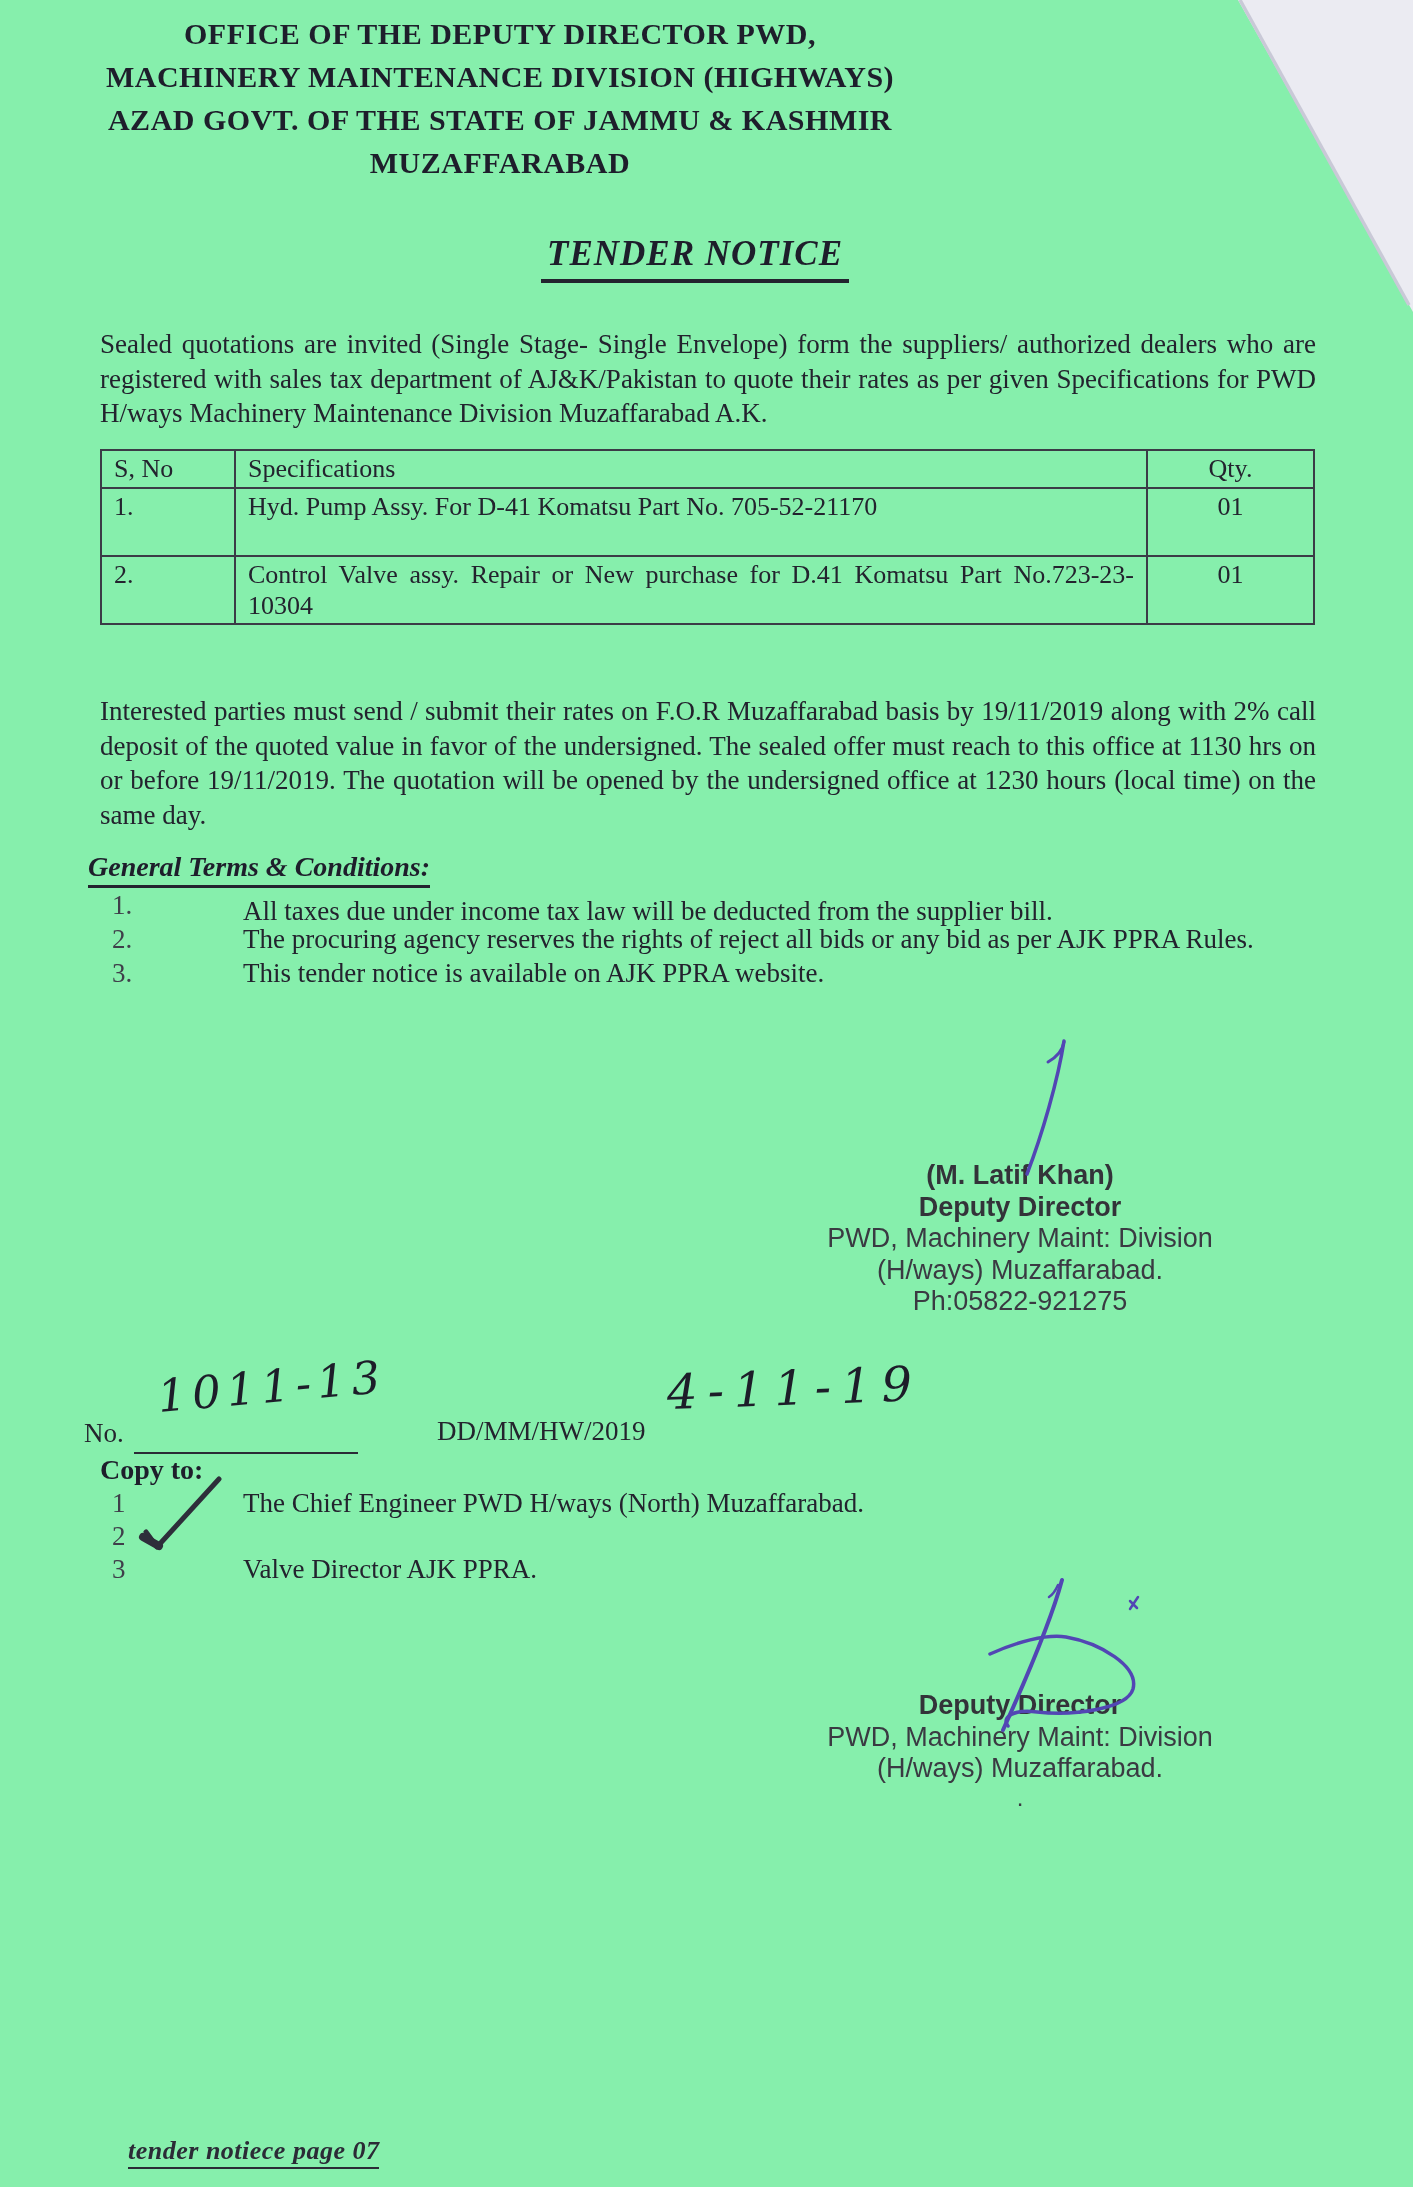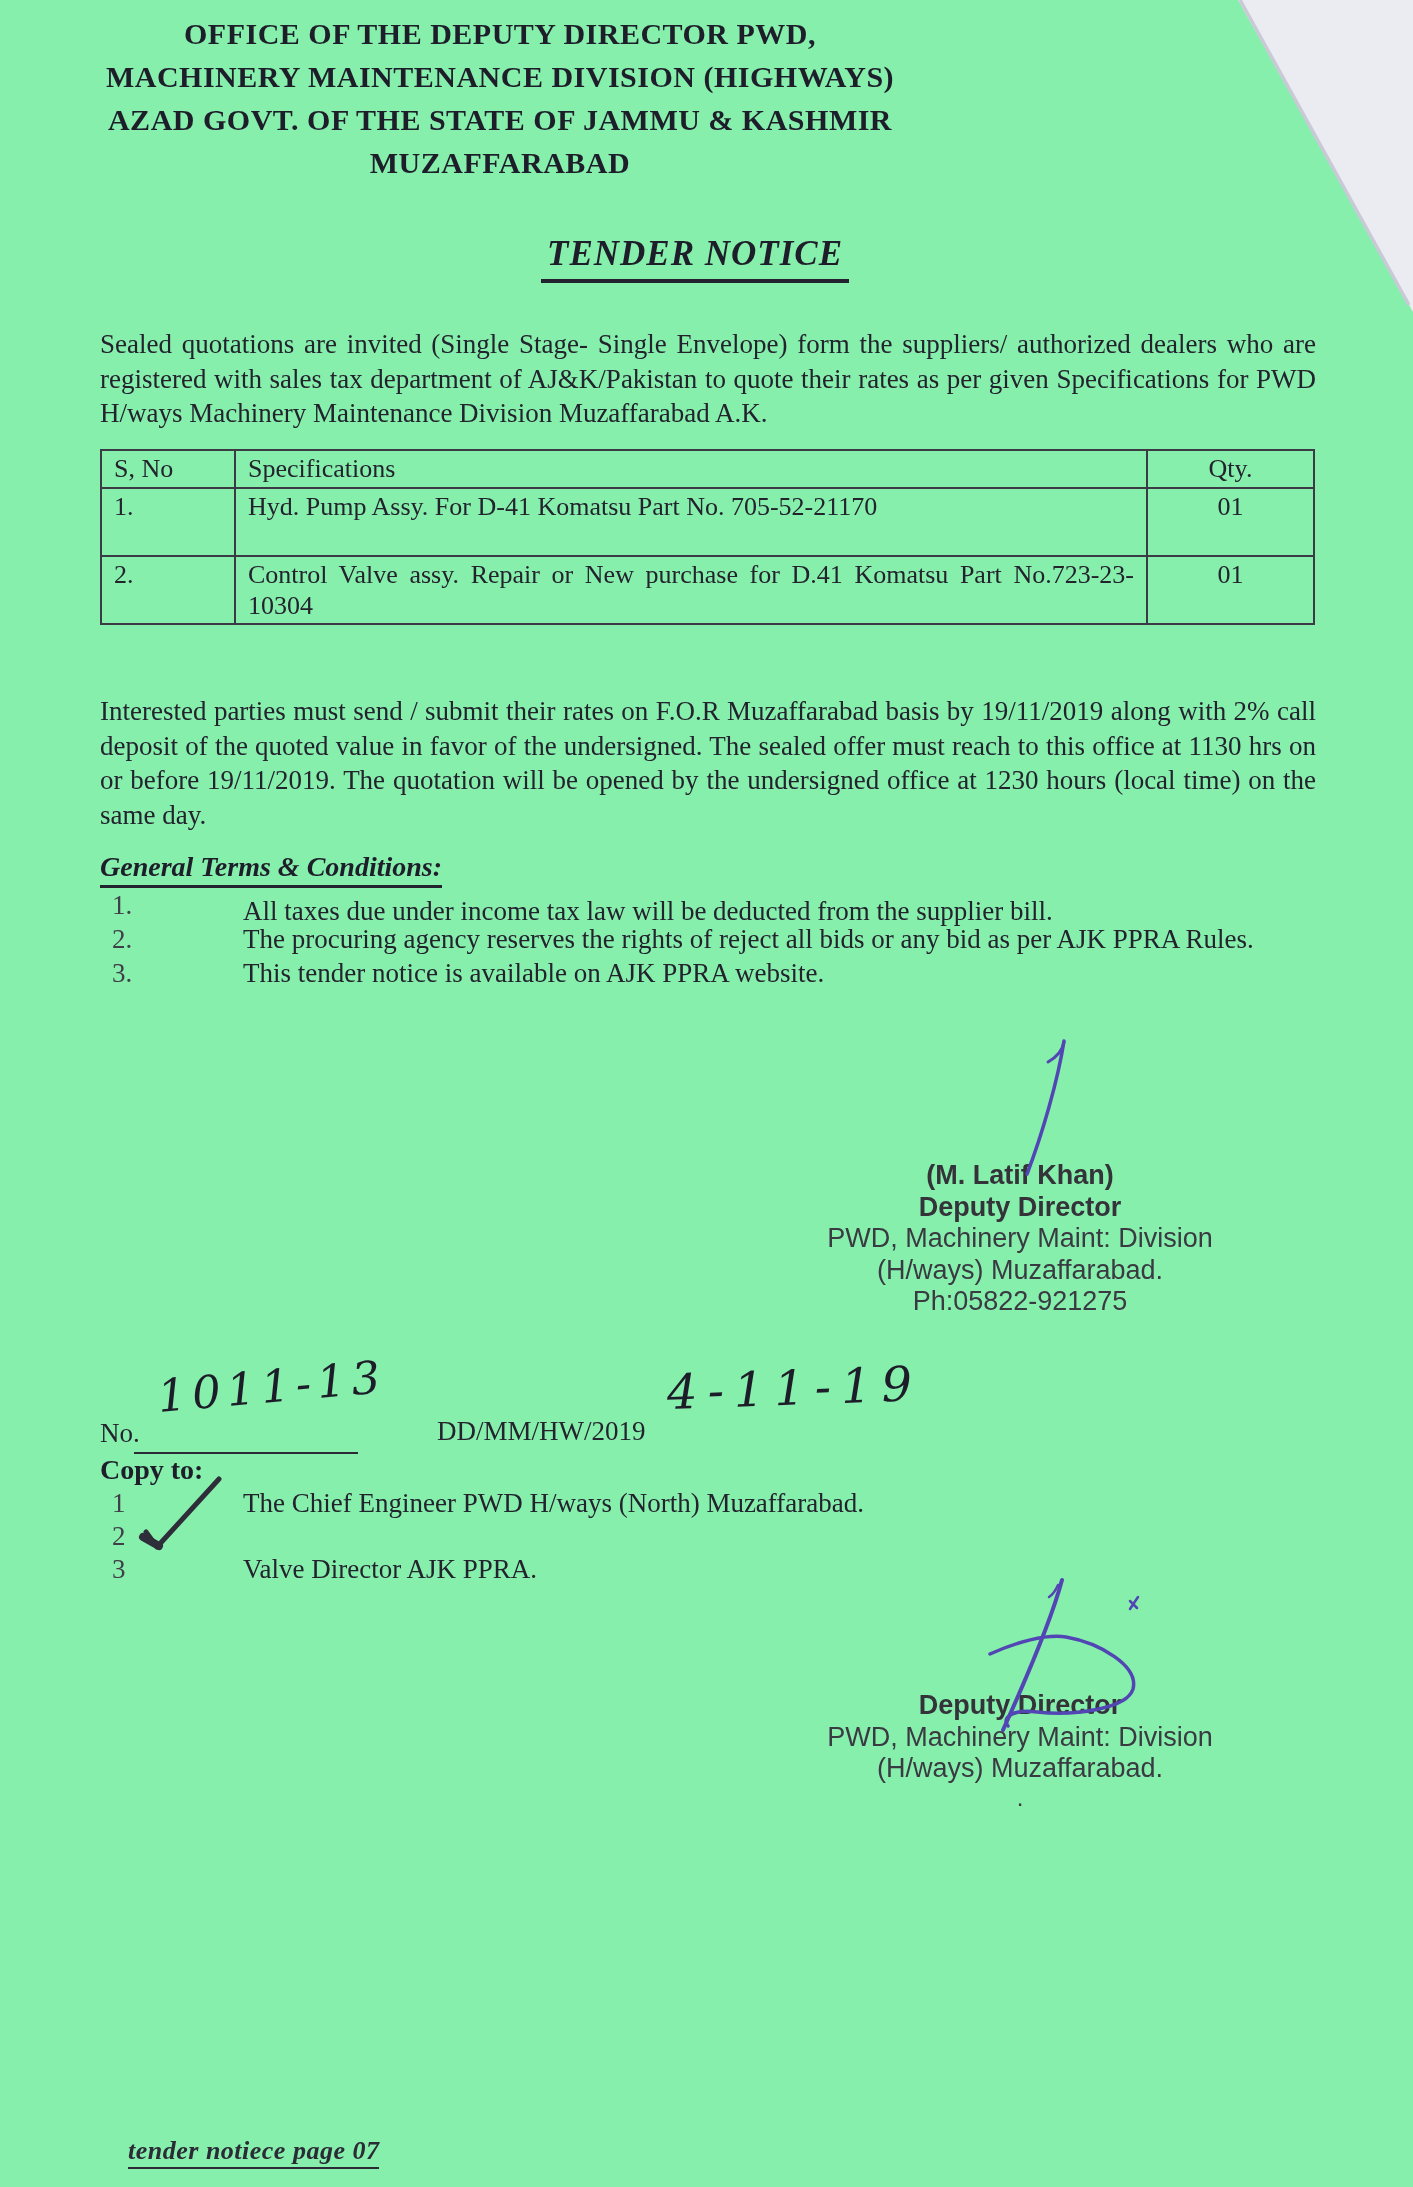--- a/index.html
+++ b/index.html
@@ -25,34 +25,34 @@
   table.items th,table.items td{border:2px solid #3b3b46;font-size:26px;vertical-align:top;padding:2px 12px;color:#23232e;}
   table.items th{font-weight:400;text-align:left;height:32px;line-height:32px;}
   table.items td{line-height:31px;}
   .col-sno{width:134px;}
   .col-spec{width:912px;}
   .col-qty{width:167px;}
   .c{text-align:center !important;}
   tr.item-row td{height:62px;}
   td.spec-justify{text-align:justify;}
   
-  .gtc-head{left:100px;top:851px;}
+  .gtc-head{left:88px;top:851px;}
   .gtc-head span{display:inline-block;font-weight:700;font-style:italic;font-size:28px;color:#1e1e2b;
                  border-bottom:3px solid #23232f;padding-bottom:2px;}
   .li-num{font-size:27px;color:#3f3f4a;}
   .li-text{font-size:27px;color:#23232e;}
   
   .sigblock{left:820px;width:400px;text-align:center;
             font-family:"Liberation Sans",sans-serif;font-size:27px;line-height:31.5px;color:#3a3a42;}
   .sig1{top:1160px;}
   .sig2{top:1690px;}
   .sigbold{font-weight:700;color:#333339;}
   .sigdot{font-size:24px;line-height:26px;}
   
-  .ref-label{left:100px;top:1418px;font-size:27px;}
+  .ref-label{left:84px;top:1418px;font-size:27px;}
   .ref-underline{left:134px;top:1452px;width:224px;height:0;border-top:2.5px solid #2b2b36;}
   .hw{font-family:"DejaVu Serif",serif;font-style:italic;color:#1d1d29;white-space:nowrap;}
   .hw-no{left:160px;top:1370px;font-size:45px;letter-spacing:6px;transform:rotate(-5deg);transform-origin:left bottom;}
   .hw-date{left:668px;top:1364px;font-size:48px;letter-spacing:10px;transform:rotate(-2deg);transform-origin:left bottom;}
   .ref-code{left:437px;top:1416px;font-size:27px;}
   
   .copy-head{left:100px;top:1454px;font-size:28px;font-weight:700;color:#1e1e2b;}
   
   .footer{left:128px;top:2136px;}
   .footer span{display:inline-block;font-weight:700;font-style:italic;font-size:26px;color:#2b2b36;

